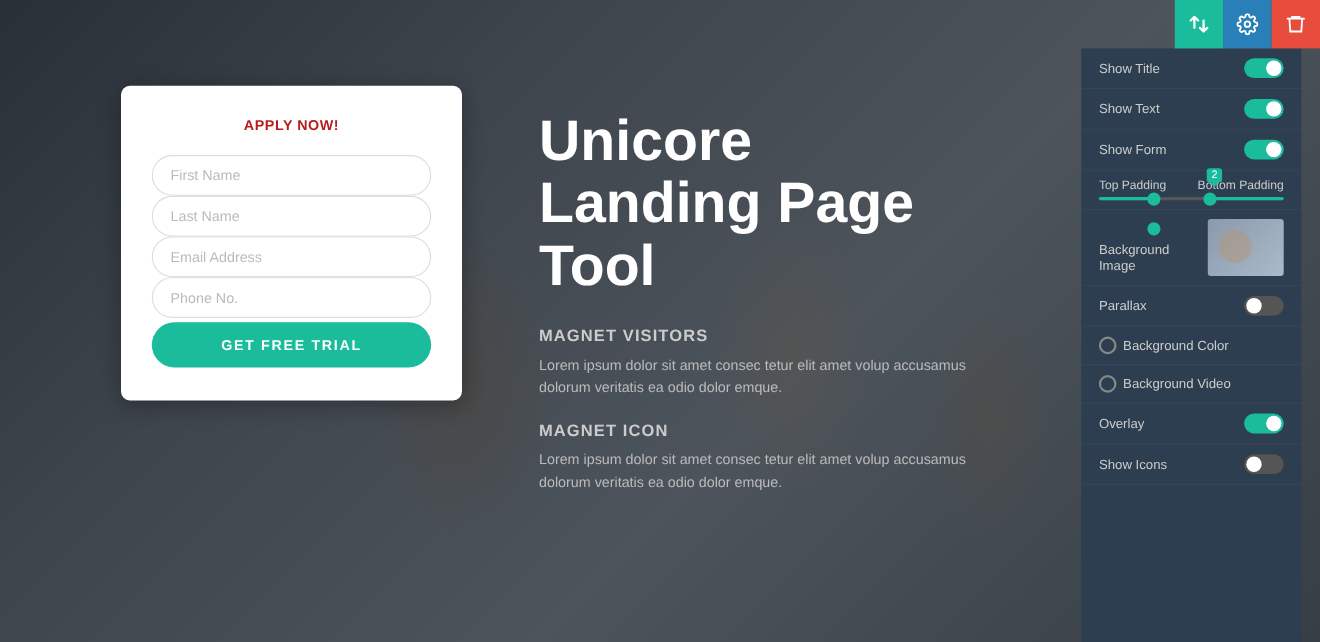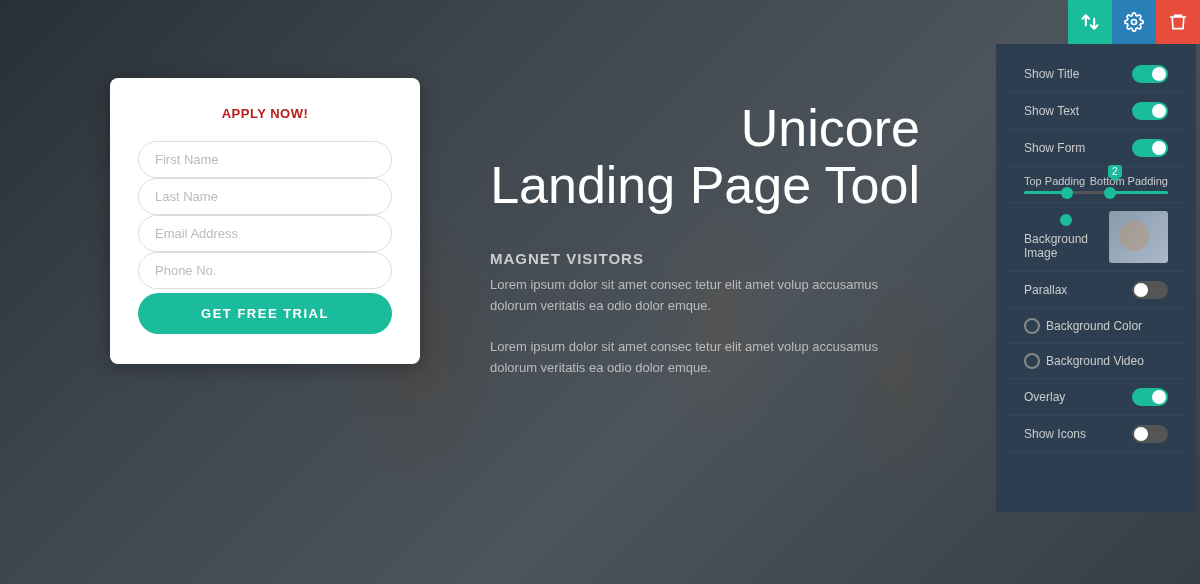--- a/index.html
+++ b/index.html
@@ -101,48 +101,47 @@
     
     .hero-content {
       position: absolute;
       top: 100px; left: 490px;
       width: 430px;
       z-index: 10;
       color: white;
     }
     .hero-title {
       font-size: 52px;
-      font-weight: normal;
+      font-weight: bold;
       line-height: 1.1;
-      margin-bottom: 36px;
-      text-align: right;
+      margin-bottom: 25px;
     }
     .hero-section-title {
       font-size: 15px;
       font-weight: bold;
       color: #ccc;
       letter-spacing: 1px;
       margin-bottom: 8px;
     }
     .hero-section-text {
       font-size: 13px;
       color: #bbb;
       line-height: 1.6;
       margin-bottom: 20px;
     }
 
     
     .right-panel {
       position: absolute;
-      top: 44px; right: 4px;
+      top: 44px; right: 17px;
       width: 200px;
-      height: 468px;
+      height: 540px;
       background: #2c3e50;
       z-index: 20;
-      padding: 12px;
+      padding: 0;
       overflow-y: auto;
     }
     .panel-row {
       display: flex;
       align-items: center;
       justify-content: space-between;
       padding: 9px 16px;
       border-bottom: 1px solid rgba(255,255,255,0.04);
     }
     .panel-label {
@@ -349,20 +348,21 @@
   <button class="form-submit">GET FREE TRIAL</button>
 </div>
 
 <div class="hero-content">
   <div class="hero-title">
     <span style="white-space:pre-line;">Unicore
 Landing Page Tool</span>
   </div>
   <div class="hero-section-title">MAGNET VISITORS</div>
   <div class="hero-section-text">Lorem ipsum dolor sit amet consec tetur elit amet volup accusamus dolorum veritatis ea odio dolor emque.</div>
+  <div class="hero-section-title">MAGNET ICON</div>
   <div class="hero-section-text">Lorem ipsum dolor sit amet consec tetur elit amet volup accusamus dolorum veritatis ea odio dolor emque.</div>
 </div>
 
 <div class="right-panel">
 
   <div class="panel-row">
     <span class="panel-label">Show Title</span>
     <div class="toggle on">
       <div class="toggle-knob"></div>
     </div>

